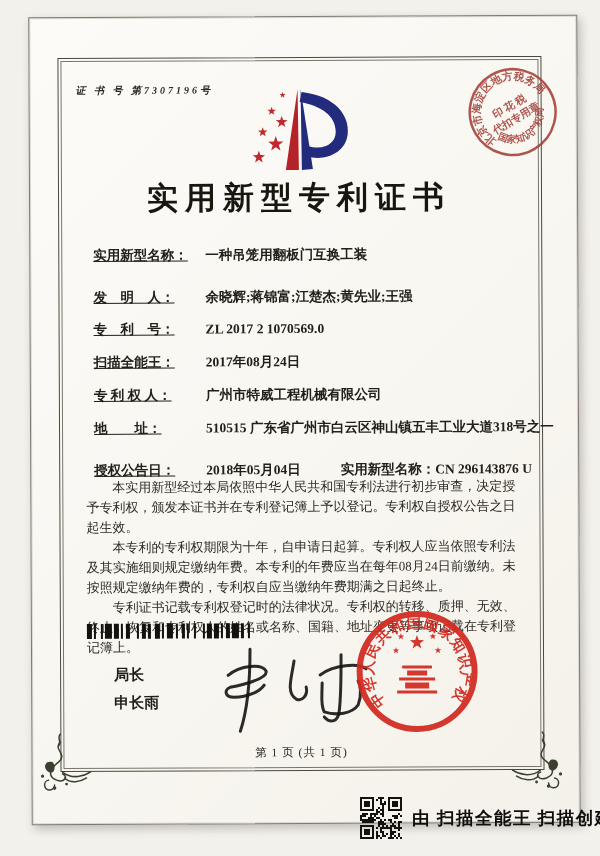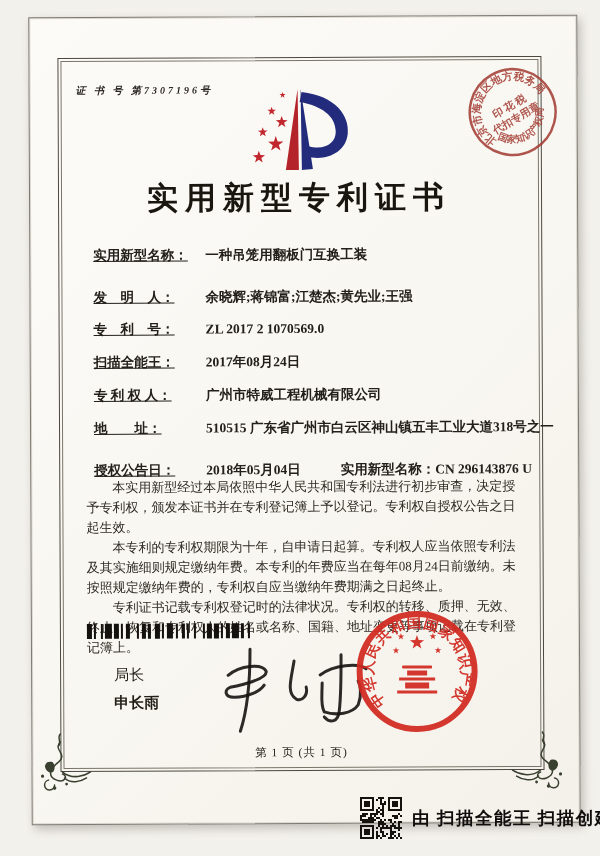--- a/index.html
+++ b/index.html
@@ -23,21 +23,21 @@
        color:#23201b;line-height:17px;}
   .flabel{width:112px;flex:none;text-decoration:underline;}
   .fvalue{width:348px;}
   .flabel2{flex:none;margin-left:40px;}
   .fvalue2{flex:none;}
   .paras{position:absolute;left:55px;top:460px;width:436px;font-size:13px;
          line-height:20px;color:#2e2a24;}
   .paras p{margin:0;text-indent:2em;}
   .barcode{position:absolute;left:55px;top:606px;width:168px;height:15px;}
   .barcode div{position:absolute;top:0;height:100%;background:#14120f;}
-  .signer-title{position:absolute;left:82px;top:648px;font-size:15px;font-weight:400;color:#211d17;}
+  .signer-title{position:absolute;left:82px;top:648px;font-size:15px;font-weight:700;color:#211d17;}
   .signer-name{position:absolute;left:82px;top:676px;font-size:15px;font-weight:700;color:#211d17;}
   .signature{position:absolute;left:168px;top:618px;width:190px;height:104px;}
   .seal{position:absolute;left:324px;top:594px;width:122px;height:122px;opacity:.93;}
   .seal-date{position:absolute;left:330px;top:688px;width:140px;font-size:12.5px;
              font-weight:700;letter-spacing:.5px;color:#17140f;}
   .footer{position:absolute;left:28px;top:728px;width:482px;text-align:center;
           font-size:11.5px;color:#26231d;letter-spacing:1px;}
   .flourish{position:absolute;width:64px;height:64px;top:714px;}
   .flourish-bl{left:-4px;}
   .flourish-br{left:478px;transform:scaleX(-1);}

